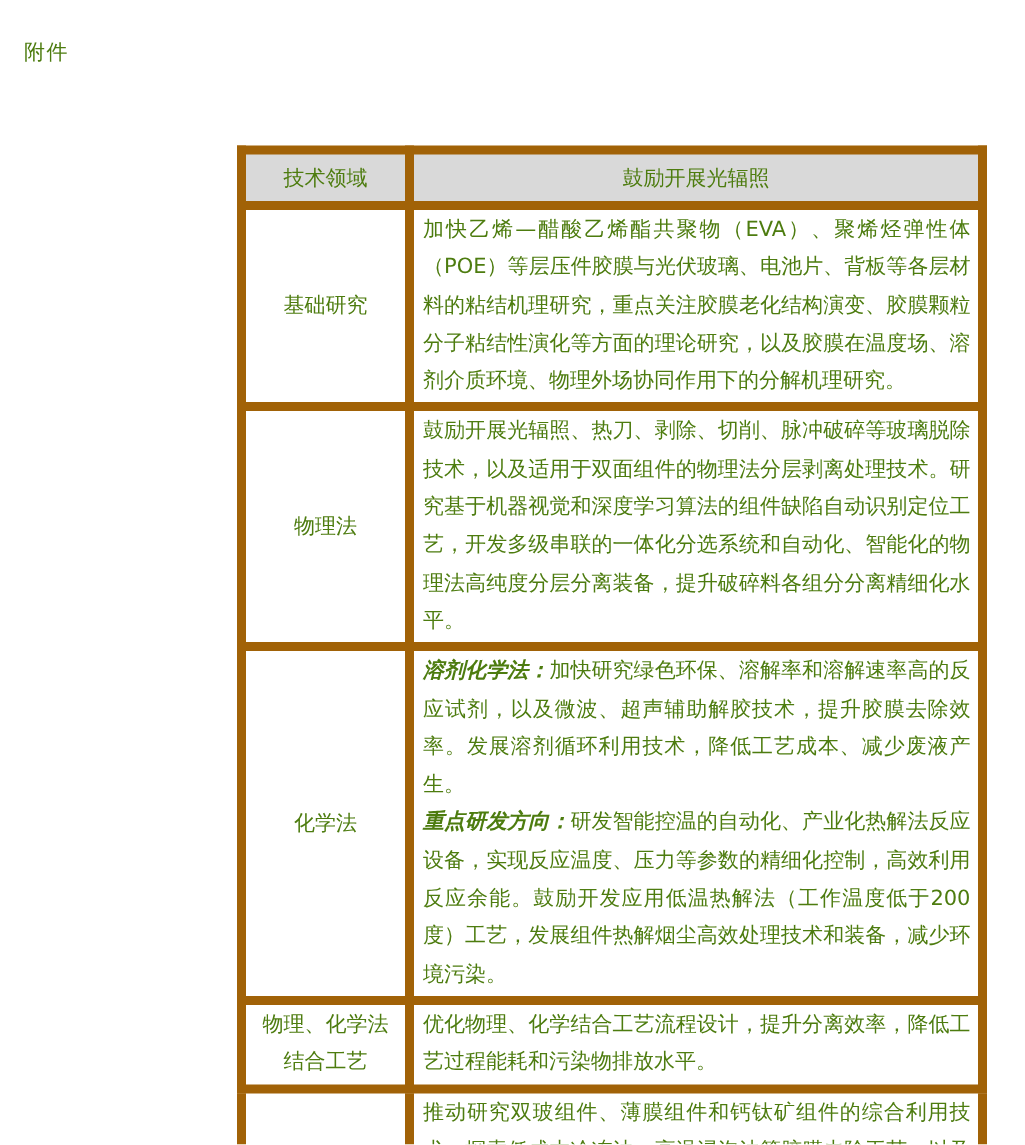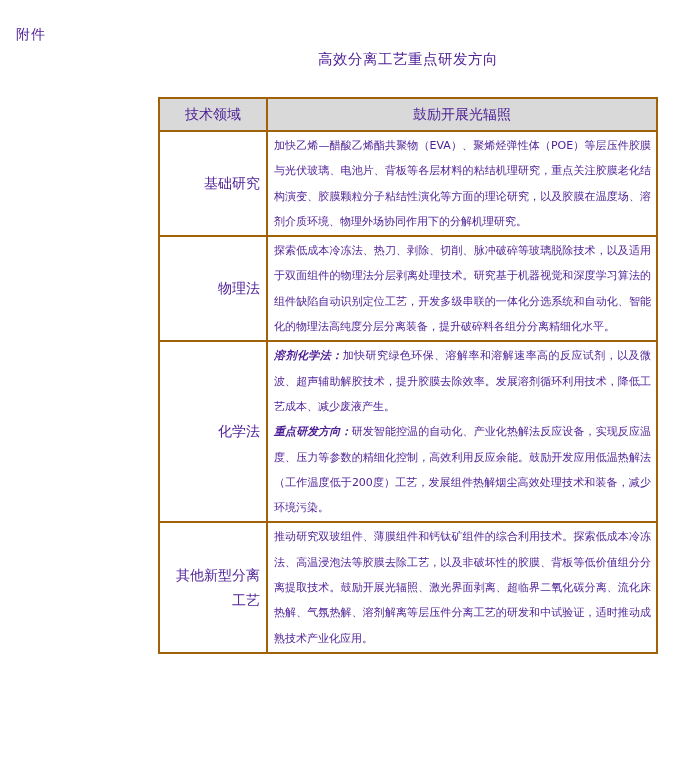--- a/index.html
+++ b/index.html
@@ -1,99 +1,104 @@
 <!DOCTYPE html>
 <html><head>
 <meta charset="utf-8">
 <style>
   html,body { margin:0; padding:0; background:#ffffff; }
   .page {
     position:relative;
     width:683px; height:763px;
     background:#ffffff;
     font-family:"DejaVu Sans", sans-serif;
-    color:#4c1d95;
+    color:#4d7c0f;
     overflow:hidden;
   }
   .attachment {
     position:absolute; left:16px; top:26px;
     font-size:14px; letter-spacing:1px;
   }
   .doc-title {
     position:absolute; left:158px; top:50px; width:500px;
     text-align:center; font-size:14.5px; letter-spacing:0.5px;
   }
   table.rd {
     position:absolute; left:158px; top:97px;
     width:500px;
     border-collapse:collapse;
     table-layout:fixed;
   }
   table.rd th, table.rd td {
-    border:2px solid #a16207;
+    border:6px solid #a16207;
   }
   table.rd th {
     background:#d9d9d9;
     height:29px;
     font-size:14px;
     font-weight:normal;
     text-align:center;
     vertical-align:middle;
   }
   th.col-field { width:104px; }
   td.field {
-    text-align:right;
+    text-align:center;
     vertical-align:middle;
     font-size:14px;
     line-height:25px;
     padding:0 6px;
   }
   td.content {
-    font-size:11px;
+    font-size:14px;
     line-height:25.3px;
     padding:1px 5px 1px 6px;
     text-align:justify;
     vertical-align:top;
   }
   td.content p { margin:0; }
   td.content em { font-style:italic;font-weight:bold; }
 </style>
 </head>
 <body>
 
 <div class="page">
   <div class="attachment">附件</div>
 
-  <div class="doc-title">高效分离工艺重点研发方向</div>
 
   <table class="rd">
     <thead>
       <tr>
         <th class="col-field">技术领域</th>
         <th class="col-direction">鼓励开展光辐照</th>
       </tr>
     </thead>
     <tbody id="tbody">
         <tr>
           <td class="field">基础研究</td>
           <td class="content">
             <p>加快乙烯—醋酸乙烯酯共聚物（EVA）、聚烯烃弹性体（POE）等层压件胶膜与光伏玻璃、电池片、背板等各层材料的粘结机理研究，重点关注胶膜老化结构演变、胶膜颗粒分子粘结性演化等方面的理论研究，以及胶膜在温度场、溶剂介质环境、物理外场协同作用下的分解机理研究。</p>
           </td>
         </tr>
         <tr>
           <td class="field">物理法</td>
           <td class="content">
-            <p>探索低成本冷冻法、热刀、剥除、切削、脉冲破碎等玻璃脱除技术，以及适用于双面组件的物理法分层剥离处理技术。研究基于机器视觉和深度学习算法的组件缺陷自动识别定位工艺，开发多级串联的一体化分选系统和自动化、智能化的物理法高纯度分层分离装备，提升破碎料各组分分离精细化水平。</p>
+            <p>鼓励开展光辐照、热刀、剥除、切削、脉冲破碎等玻璃脱除技术，以及适用于双面组件的物理法分层剥离处理技术。研究基于机器视觉和深度学习算法的组件缺陷自动识别定位工艺，开发多级串联的一体化分选系统和自动化、智能化的物理法高纯度分层分离装备，提升破碎料各组分分离精细化水平。</p>
           </td>
         </tr>
         <tr>
           <td class="field">化学法</td>
           <td class="content">
             <p><em>溶剂化学法：</em>加快研究绿色环保、溶解率和溶解速率高的反应试剂，以及微波、超声辅助解胶技术，提升胶膜去除效率。发展溶剂循环利用技术，降低工艺成本、减少废液产生。</p>
             <p><em>重点研发方向：</em>研发智能控温的自动化、产业化热解法反应设备，实现反应温度、压力等参数的精细化控制，高效利用反应余能。鼓励开发应用低温热解法（工作温度低于200度）工艺，发展组件热解烟尘高效处理技术和装备，减少环境污染。</p>
+          </td>
+        </tr>
+        <tr>
+          <td class="field">物理、化学法结合工艺</td>
+          <td class="content">
+            <p>优化物理、化学结合工艺流程设计，提升分离效率，降低工艺过程能耗和污染物排放水平。</p>
           </td>
         </tr>
         <tr>
           <td class="field">其他新型分离工艺</td>
           <td class="content">
             <p>推动研究双玻组件、薄膜组件和钙钛矿组件的综合利用技术。探索低成本冷冻法、高温浸泡法等胶膜去除工艺，以及非破坏性的胶膜、背板等低价值组分分离提取技术。鼓励开展光辐照、激光界面剥离、超临界二氧化碳分离、流化床热解、气氛热解、溶剂解离等层压件分离工艺的研发和中试验证，适时推动成熟技术产业化应用。</p>
           </td>
         </tr>
       </tbody>
   </table>

